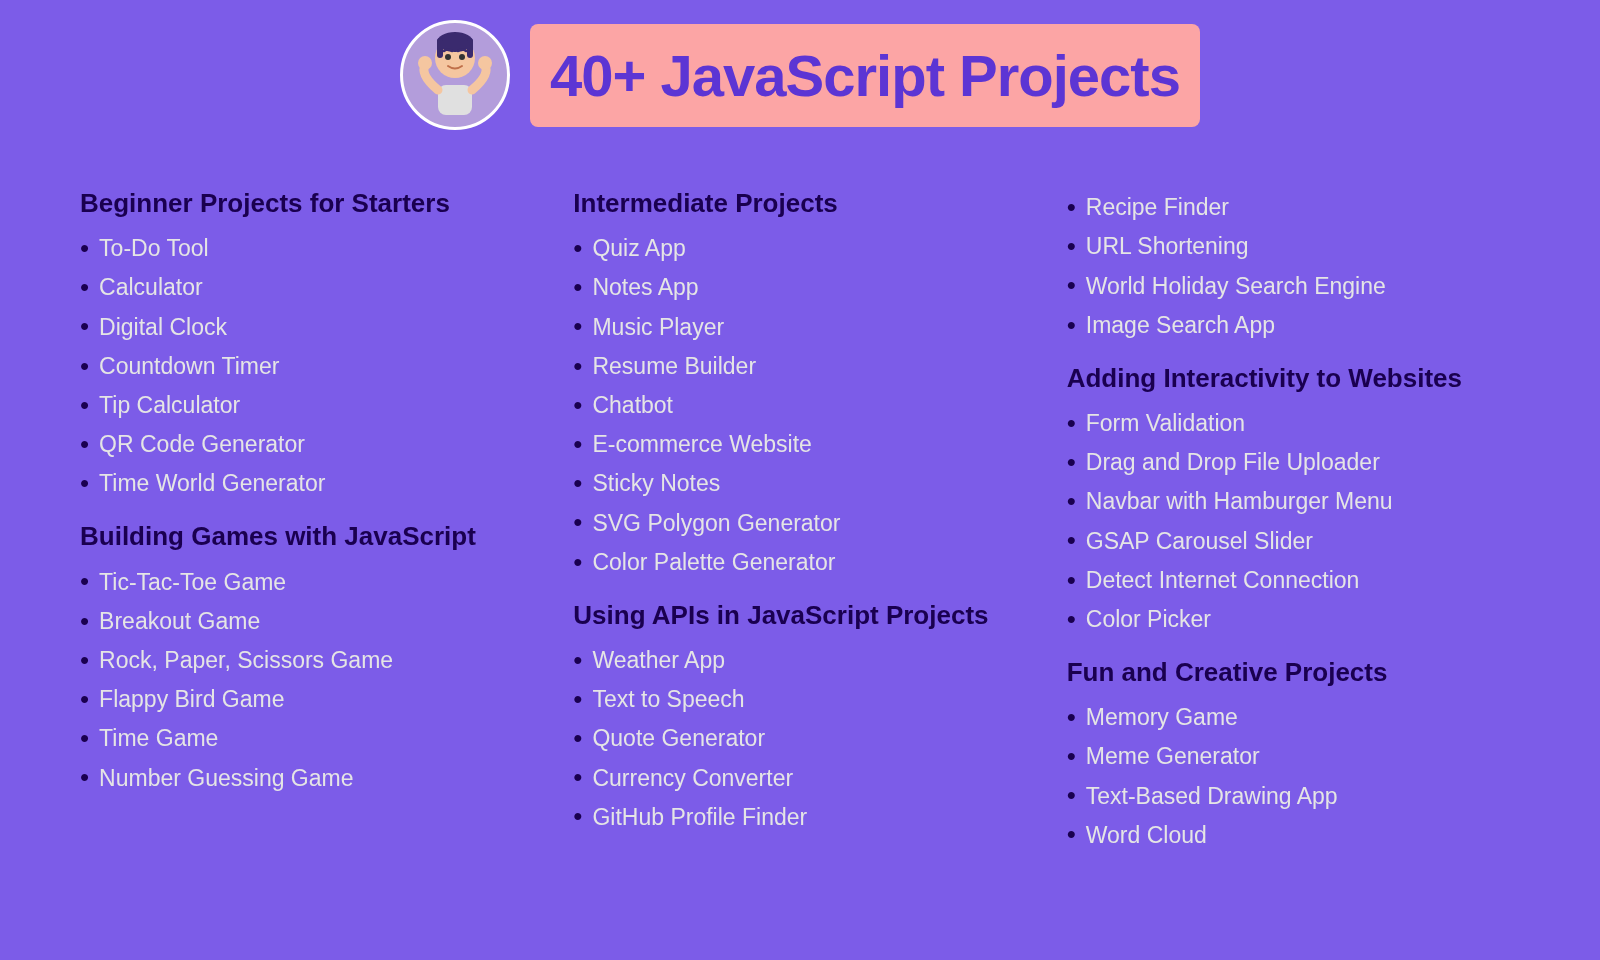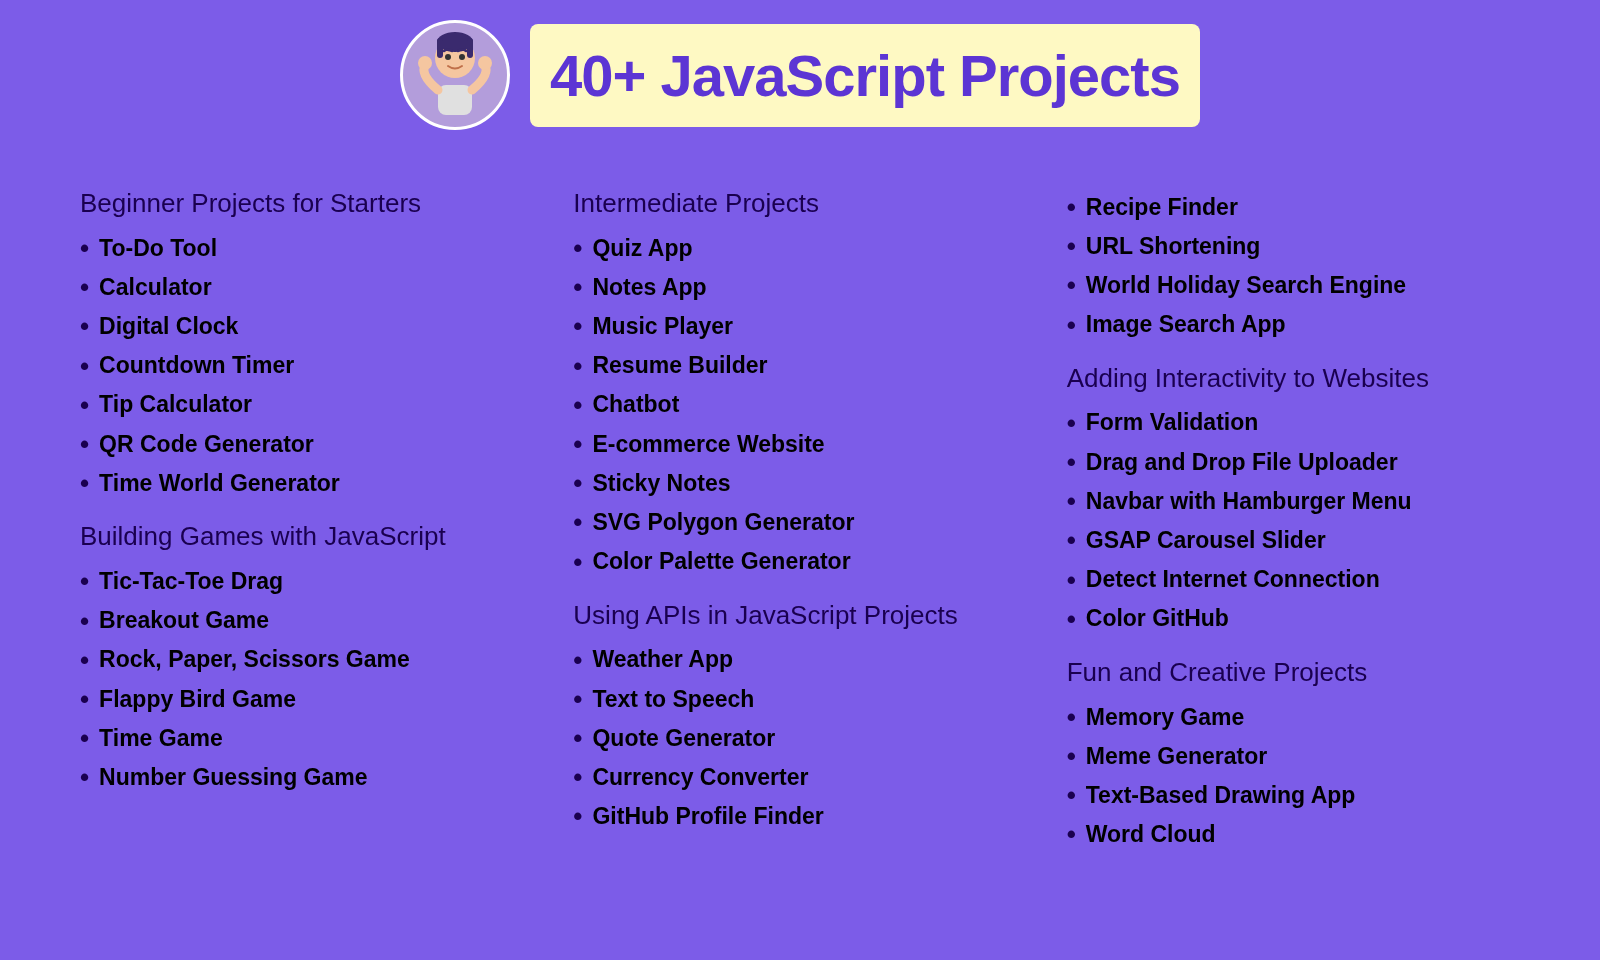--- a/index.html
+++ b/index.html
@@ -27,21 +27,21 @@
       border-radius: 50%;
       display: flex;
       align-items: center;
       justify-content: center;
       font-size: 60px;
       overflow: hidden;
       border: 3px solid #fff;
     }
 
     .title-box {
-      background: #fef9c3;
+      background: #fca5a5;
       padding: 18px 20px;
       border-radius: 8px;
     }
 
     .title-box h1 {
       font-size: 58px;
       font-weight: 900;
       color: #5c35d4;
       letter-spacing: -1px;
     }
@@ -53,39 +53,39 @@
       padding: 10px 60px 30px 60px;
       gap: 0;
     }
 
     .column {
       padding: 0 20px;
     }
 
     .section-title {
       font-size: 26px;
-      font-weight: 400;
+      font-weight: 700;
       color: #1a0050;
       margin-bottom: 10px;
       margin-top: 18px;
     }
 
     .items-list {
       list-style: none;
       padding: 0;
       margin-bottom: 4px;
     }
 
     .items-list li {
       font-size: 23px;
-      font-weight: 700;
-      color: #000000;
+      font-weight: 400;
+      color: #e5e5e5;
       padding: 4px 0;
       display: flex;
-      align-items: center;
+      align-items: flex-end;
       gap: 10px;
       line-height: 1.3;
     }
 
     .items-list li::before {
       content: '•';
       color: #1a0050;
       font-size: 26px;
       line-height: 1.2;
       flex-shrink: 0;
@@ -148,21 +148,21 @@
         <li>
           <span>QR Code Generator</span>
         </li>
         <li>
           <span>Time World Generator</span>
         </li>
       </ul>
       <div class="section-title">Building Games with JavaScript</div>
       <ul class="items-list">
         <li>
-          <span>Tic-Tac-Toe Drag</span>
+          <span>Tic-Tac-Toe Game</span>
         </li>
         <li>
           <span>Breakout Game</span>
         </li>
         <li>
           <span>Rock, Paper, Scissors Game</span>
         </li>
         <li>
           <span>Flappy Bird Game</span>
         </li>
@@ -251,21 +251,21 @@
         <li>
           <span>Navbar with Hamburger Menu</span>
         </li>
         <li>
           <span>GSAP Carousel Slider</span>
         </li>
         <li>
           <span>Detect Internet Connection</span>
         </li>
         <li>
-          <span>Color GitHub</span>
+          <span>Color Picker</span>
         </li>
       </ul>
       <div class="section-title">Fun and Creative Projects</div>
       <ul class="items-list">
         <li>
           <span>Memory Game</span>
         </li>
         <li>
           <span>Meme Generator</span>
         </li>

